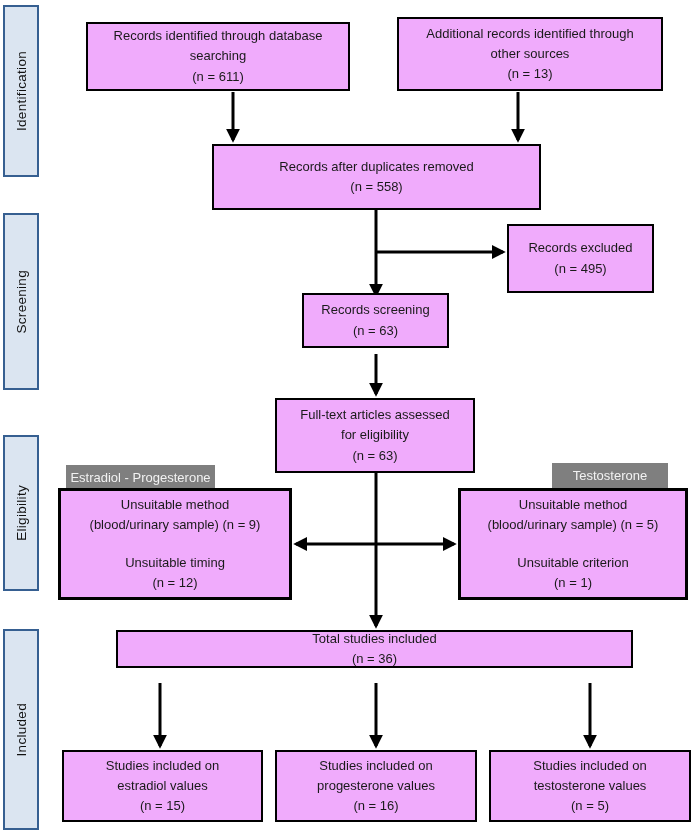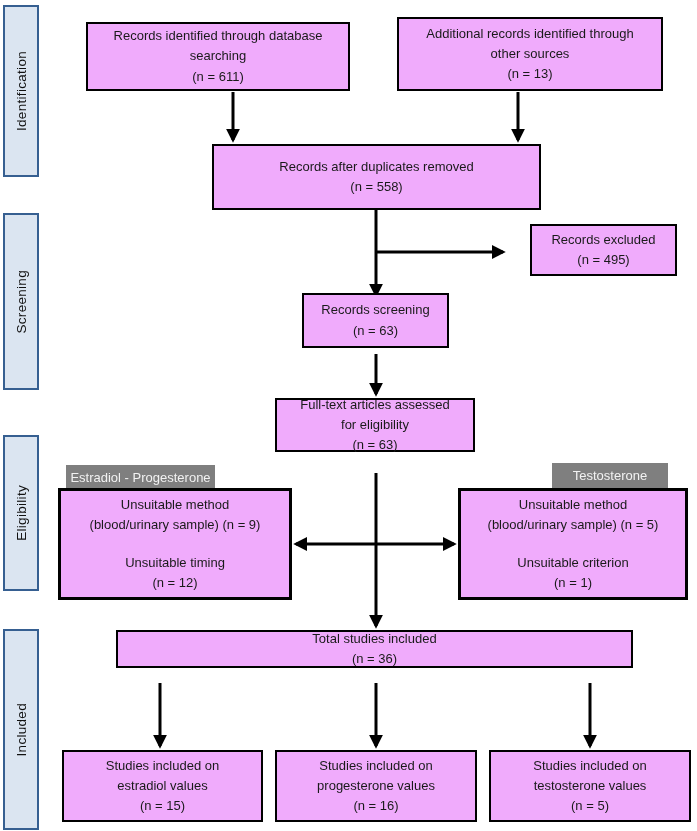--- a/index.html
+++ b/index.html
@@ -111,30 +111,30 @@
     <div class="ln">Additional records identified through</div>
     <div class="ln">other sources</div>
     <div class="ln">(n = 13)</div>
   </div>
 
   <div class="fbox" style="left:212px;top:144px;width:329px;height:66px;">
     <div class="ln">Records after duplicates removed</div>
     <div class="ln">(n = 558)</div>
   </div>
 
-  <div class="fbox" style="left:530px;top:224px;width:147px;height:52px;">
+  <div class="fbox" style="left:507px;top:224px;width:147px;height:69px;">
     <div class="ln">Records excluded</div>
     <div class="ln">(n = 495)</div>
   </div>
   <div class="fbox" style="left:302px;top:293px;width:147px;height:55px;">
     <div class="ln">Records screening</div>
     <div class="ln">(n = 63)</div>
   </div>
 
-  <div class="fbox" style="left:275px;top:398px;width:200px;height:54px;">
+  <div class="fbox" style="left:275px;top:398px;width:200px;height:75px;">
     <div class="ln">Full-text articles assessed</div>
     <div class="ln">for eligibility</div>
     <div class="ln">(n = 63)</div>
   </div>
 
   <div class="tab" style="left:57px;top:465px;width:149px;height:25px;">Estradiol - Progesterone</div>
   <div class="fbox thick" style="left:58px;top:488px;width:234px;height:112px;">
     <div class="ln">Unsuitable method</div>
     <div class="ln">(blood/urinary sample) (n = 9)</div>
     <div class="ln gap-top">Unsuitable timing</div>

